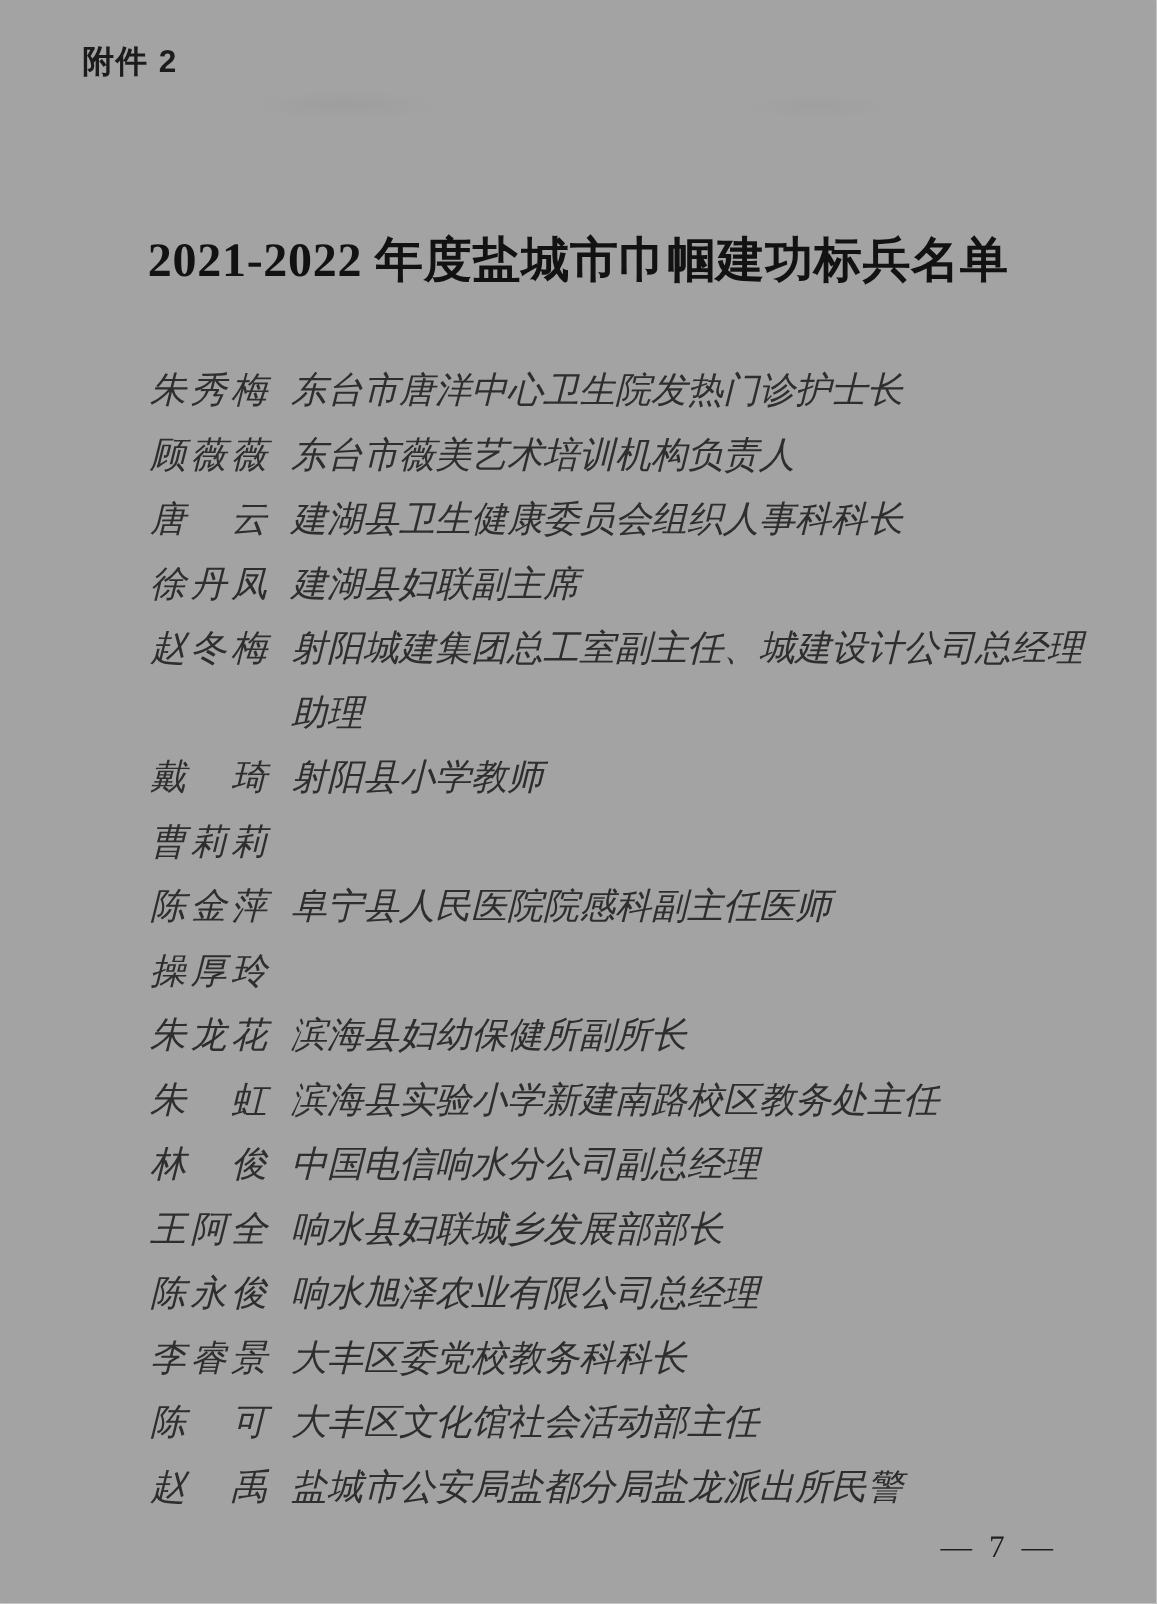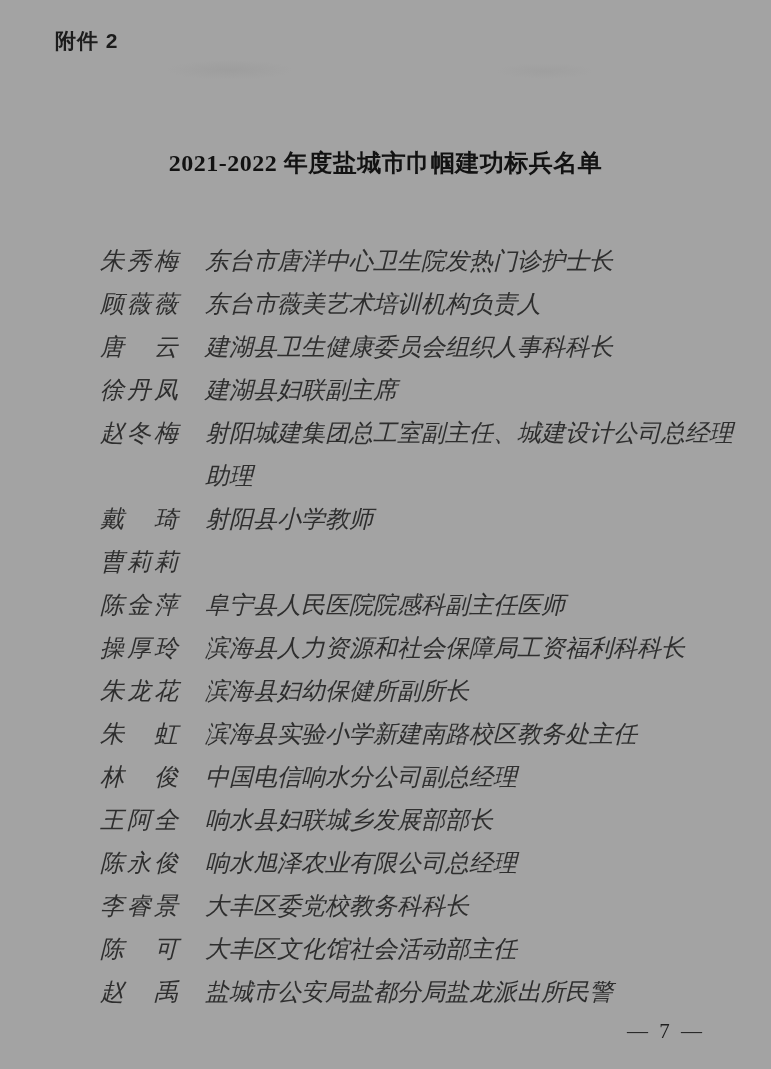--- a/index.html
+++ b/index.html
@@ -26,21 +26,21 @@
     letter-spacing: 1px;
     color: #1c1c1c;
     font-family: "Liberation Sans", "DejaVu Sans", sans-serif;
   }
   .doc-title {
     position: absolute;
     top: 131px;
     left: 0;
     width: 100%;
     text-align: center;
-    font-size: 24px;
+    font-size: 32px;
     font-weight: 700;
     letter-spacing: 0.5px;
     color: #121212;
     font-family: "Liberation Serif", "DejaVu Serif", serif;
     white-space: nowrap;
   }
   .roster {
     position: absolute;
     top: 240px;
     left: 100px;
@@ -55,21 +55,21 @@
     font-style: italic;
   }
   .entry-name {
     flex: 0 0 78px;
     text-align: justify;
     text-align-last: justify;
     -moz-text-align-last: justify;
   }
   .entry-desc {
     flex: 1;
-    margin-left: 27px;
+    margin-left: 16px;
     text-align: left;
   }
   .page-number {
     position: absolute;
     top: 1019px;
     right: 66px;
     font-size: 21px;
     letter-spacing: 3px;
     color: #1f1f1f;
     white-space: nowrap;
@@ -136,21 +136,20 @@
         <span class="entry-name">曹莉莉</span>
       </div>
 
       <div class="entry">
         <span class="entry-name">陈金萍</span>
         <span class="entry-desc">阜宁县人民医院院感科副主任医师</span>
       </div>
 
       <div class="entry">
         <span class="entry-name">操厚玲</span>
-        <span class="entry-desc">滨海县人力资源和社会保障局工资福利科科长</span>
       </div>
 
       <div class="entry">
         <span class="entry-name">朱龙花</span>
         <span class="entry-desc">滨海县妇幼保健所副所长</span>
       </div>
 
       <div class="entry">
         <span class="entry-name">朱虹</span>
         <span class="entry-desc">滨海县实验小学新建南路校区教务处主任</span>

